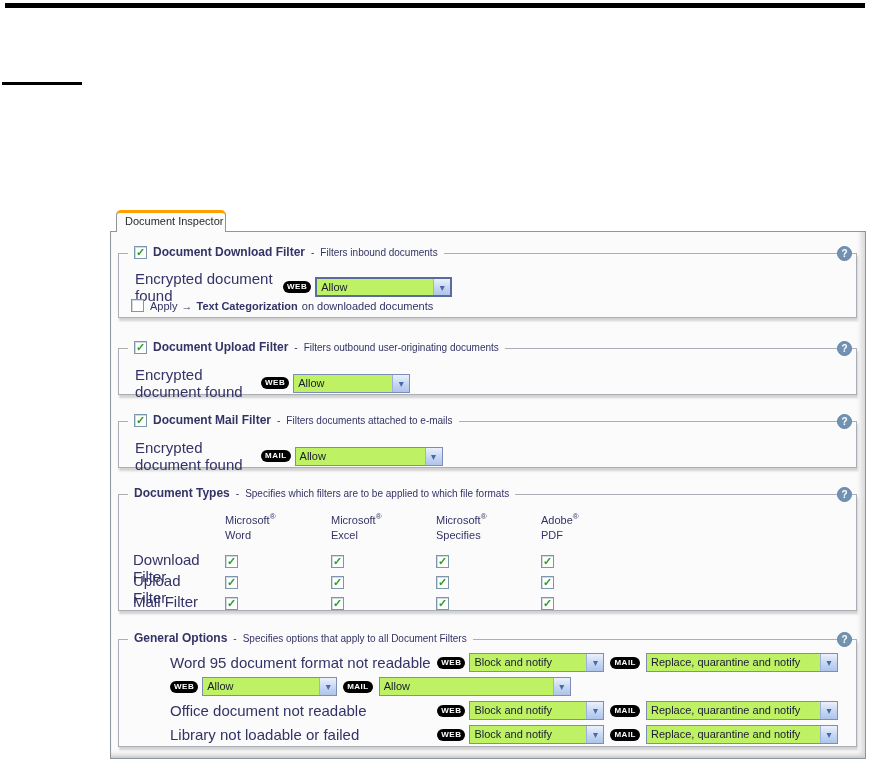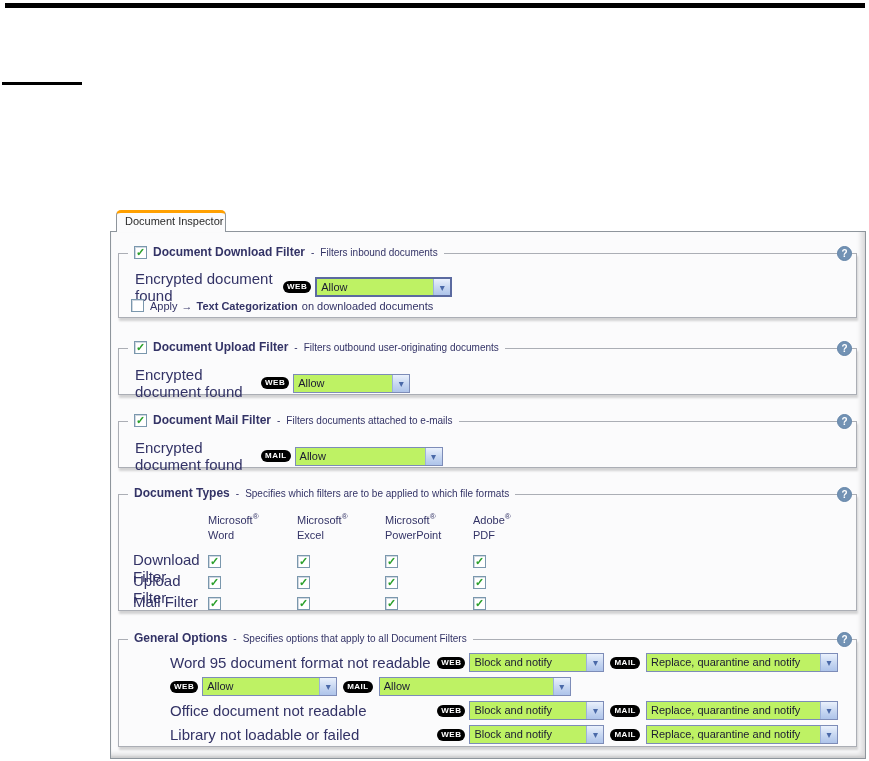--- a/index.html
+++ b/index.html
@@ -50,21 +50,21 @@
 
   .dd { display:flex; align-items:stretch; justify-content:space-between; background:#bef264;
         border:1px solid #7d8cb8; height:19px; overflow:hidden; flex:none; cursor:pointer; }
   .dd.focused { border:2px solid #5b6aa0; height:20px; }
   .dd .val { font-size:11px; color:#1a1a33; padding:2px 2px 0 4px; white-space:nowrap; overflow:hidden; }
   .dd .arr { width:17px; flex:none; background:linear-gradient(180deg,#eaf1fc 0%,#c6d6f1 55%,#aec4ea 100%);
              border-left:1px solid #9db1dc; color:#4a69a8; font-size:10px;
              display:flex; align-items:center; justify-content:center; }
 
   .dt-row { position:absolute; left:14px; right:10px; display:grid;
-            grid-template-columns:75px 89px 88px 88px 88px; align-items:start; }
+            grid-template-columns:75px 89px 88px 88px 88px; align-items:start;gap:17px; }
   .dt-head { font-size:11px; color:#333366; line-height:15px; }
   .dt-head sup { font-size:8px; }
 
   .go-row { position:absolute; left:16px; right:18px; display:flex; align-items:center;margin-left:35px; }
   .go-row .lbl { flex:1 1 auto; white-space:nowrap; overflow:hidden; }
   .gap4 { width:4px; flex:none; } .gap6 { width:6px; flex:none; }
 
   .apply-txt { font-size:11px; color:#333366; white-space:nowrap; }
 </style>
 </head>
@@ -163,21 +163,21 @@
         <div class="dt-head">
           <span>Microsoft</span><sup>®</sup>
           <div>Word</div>
         </div>
         <div class="dt-head">
           <span>Microsoft</span><sup>®</sup>
           <div>Excel</div>
         </div>
         <div class="dt-head">
           <span>Microsoft</span><sup>®</sup>
-          <div>PowerPoint</div>
+          <div>Specifies</div>
         </div>
         <div class="dt-head">
           <span>Adobe</span><sup>®</sup>
           <div>PDF</div>
         </div>
       </div>
 
       <div class="dt-row" style="top:56px;">
         <div class="lbl">Download Filter</div>
         <div><span class="cb checked">✓</span></div>

